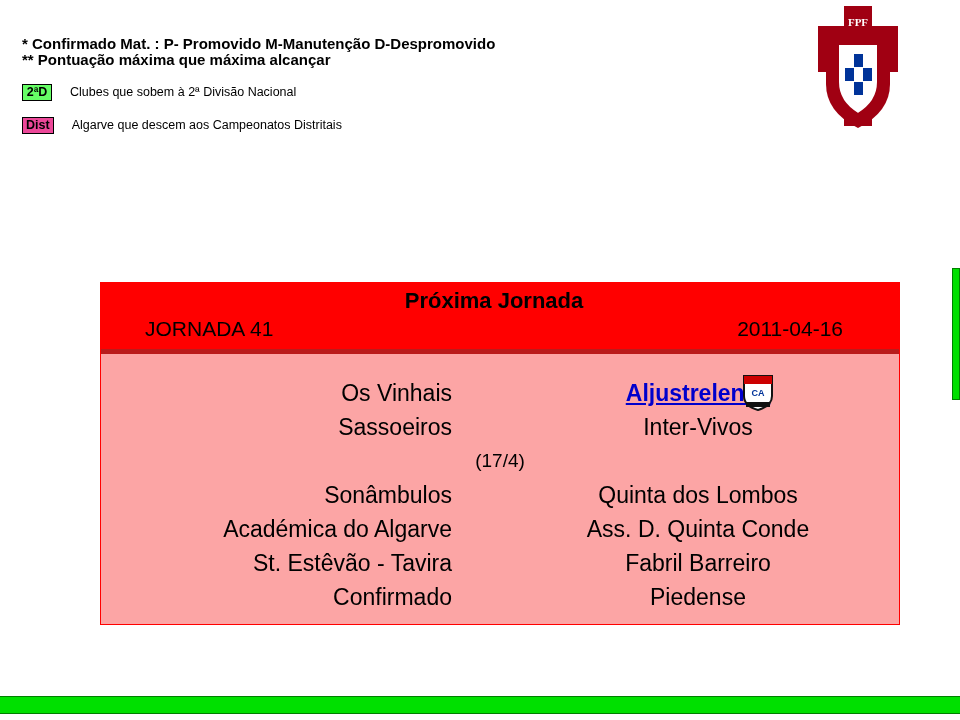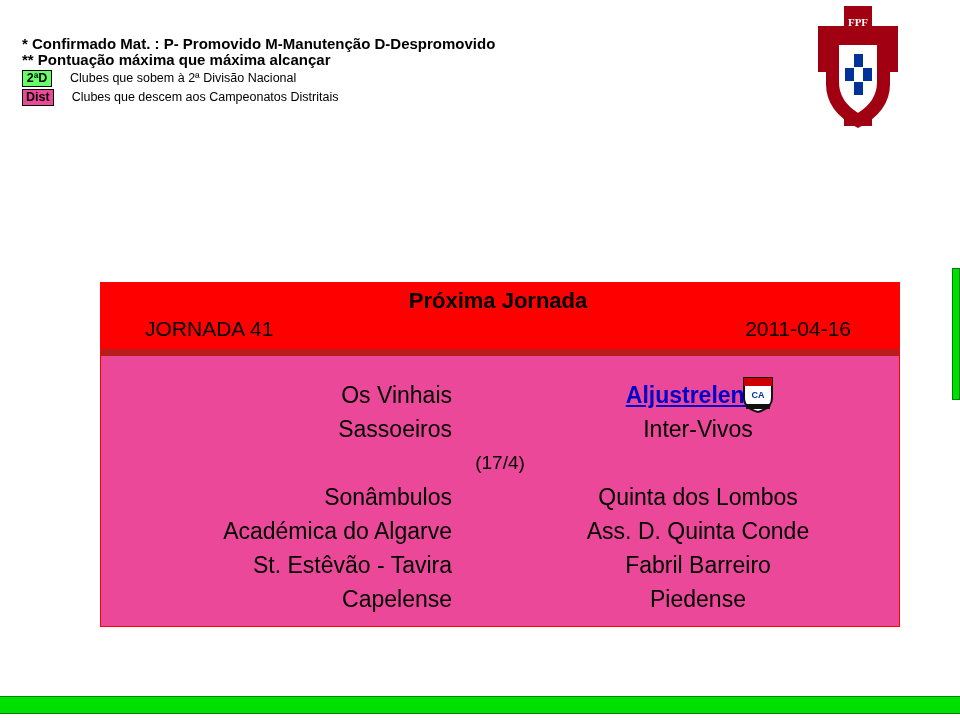--- a/index.html
+++ b/index.html
@@ -25,21 +25,21 @@
   .legend-line {
     font-size: 15px;
     font-weight: bold;
     color: #000000;
     line-height: 16px;
     white-space: nowrap;
   }
   .legend-row {
     display: flex;
     align-items: stretch;
-    margin-top: 2px;
+    margin-top: 16px;
   }
   .legend-tag {
     font-size: 12.5px;
     font-weight: bold;
     color: #000000;
     padding: 0 3px;
     border: 1px solid #000000;
     line-height: 15px;
     min-width: 30px;
     text-align: center;
@@ -71,38 +71,38 @@
     top: 282px;
     width: 800px;
     border: 1px solid #ff0000;
     box-sizing: border-box;
     background: #ffffff;
   }
   .panel-header {
     background: #ff0000;
     color: #000000;
     text-align: center;
-    padding: 4px 4px 2px 0;
+    padding: 4px 12px 2px 0;
   }
   .panel-title {
     font-size: 22px;
     font-weight: bold;
     line-height: 28px;
   }
   .panel-subheader {
     display: flex;
     justify-content: space-between;
     padding: 0 44px 4px 44px;
     font-size: 21px;
     line-height: 28px;
   }
   .panel-body {
     padding: 22px 0 10px 0;
-    background: #ec4899;
-    border-top: 7px solid #b91c1c;
+    background: #fca5a5;
+    border-top: 5px solid #b91c1c;
   }
 
   .match {
     display: flex;
     align-items: center;
     justify-content: center;
     line-height: 34px;
   }
   .match .home {
     width: 310px;
@@ -168,21 +168,21 @@
   <div class="legend-line">* Confirmado Mat. : P- Promovido M-Manutenção D-Despromovido</div>
   <div class="legend-line">** Pontuação máxima que máxima alcançar</div>
 
   <div class="legend-row">
     <span class="legend-tag promo">2ªD</span>
     <span class="legend-text">Clubes que sobem à 2ª Divisão Nacional</span>
   </div>
 
   <div class="legend-row">
     <span class="legend-tag desc">Dist</span>
-    <span class="legend-text">Clubes que descem aos Campeonatos Distritais</span>
+    <span class="legend-text">Algarve que descem aos Campeonatos Distritais</span>
   </div>
 </div>
 
 <div class="crest">
   <svg width="88" height="128" viewBox="0 0 88 128" xmlns="http://www.w3.org/2000/svg">
 
     <rect x="30" y="2" width="28" height="120" fill="#a00012"></rect>
     <rect x="4" y="22" width="80" height="46" fill="#a00012"></rect>
 
     <path d="M12 28 L76 28 L76 80 Q76 108 44 124 Q12 108 12 80 Z" fill="#a00012"></path>
@@ -246,21 +246,21 @@
       <span class="away">Ass. D. Quinta Conde</span>
     </div>
 
     <div class="match">
       <span class="home">St. Estêvão - Tavira</span>
       <span class="mid"></span>
       <span class="away">Fabril Barreiro</span>
     </div>
 
     <div class="match">
-      <span class="home">Capelense</span>
+      <span class="home">Confirmado</span>
       <span class="mid"></span>
       <span class="away">Piedense</span>
     </div>
 
   </div>
 </div>
 
 <div class="right-sliver"></div>
 <div class="bottom-bar"></div>
 

